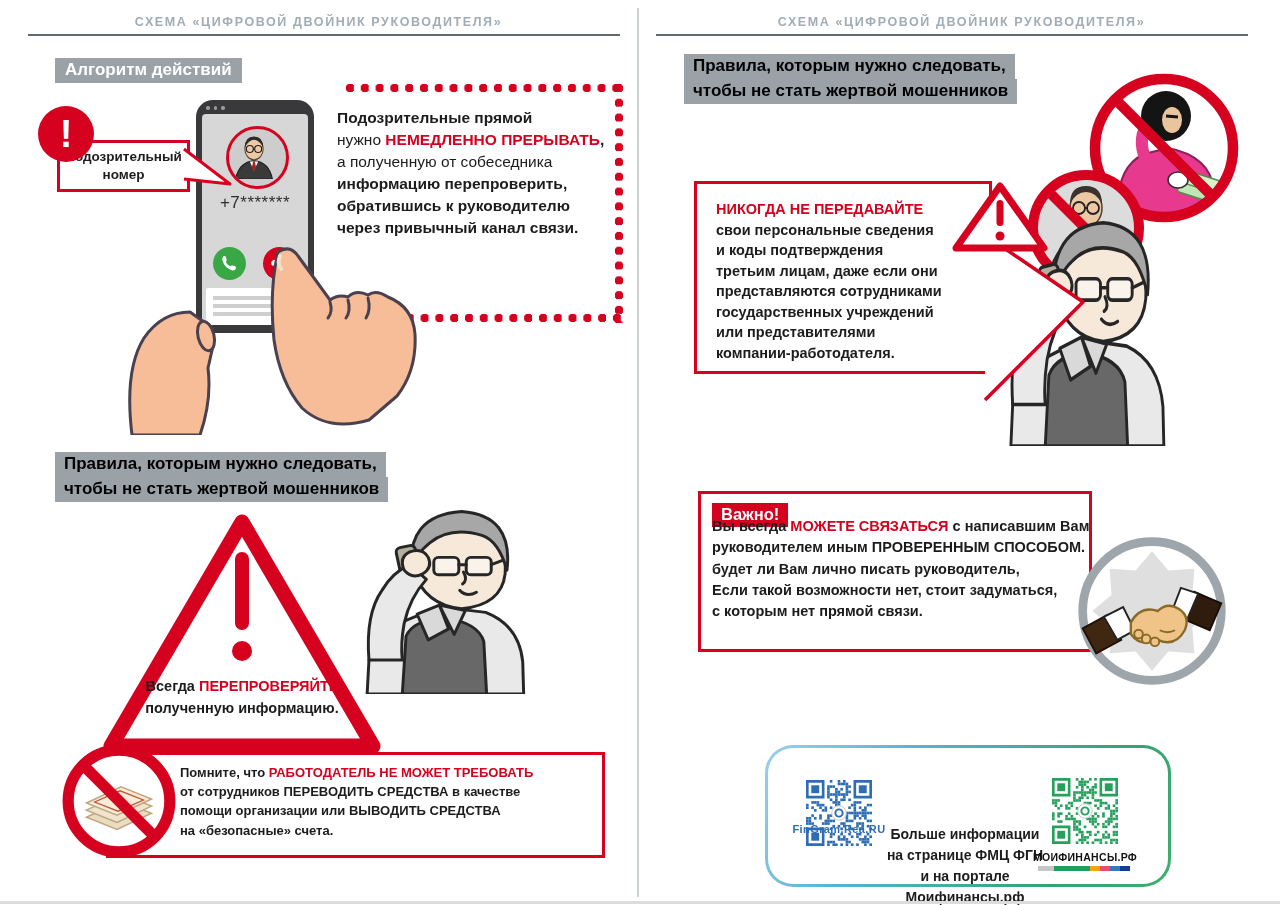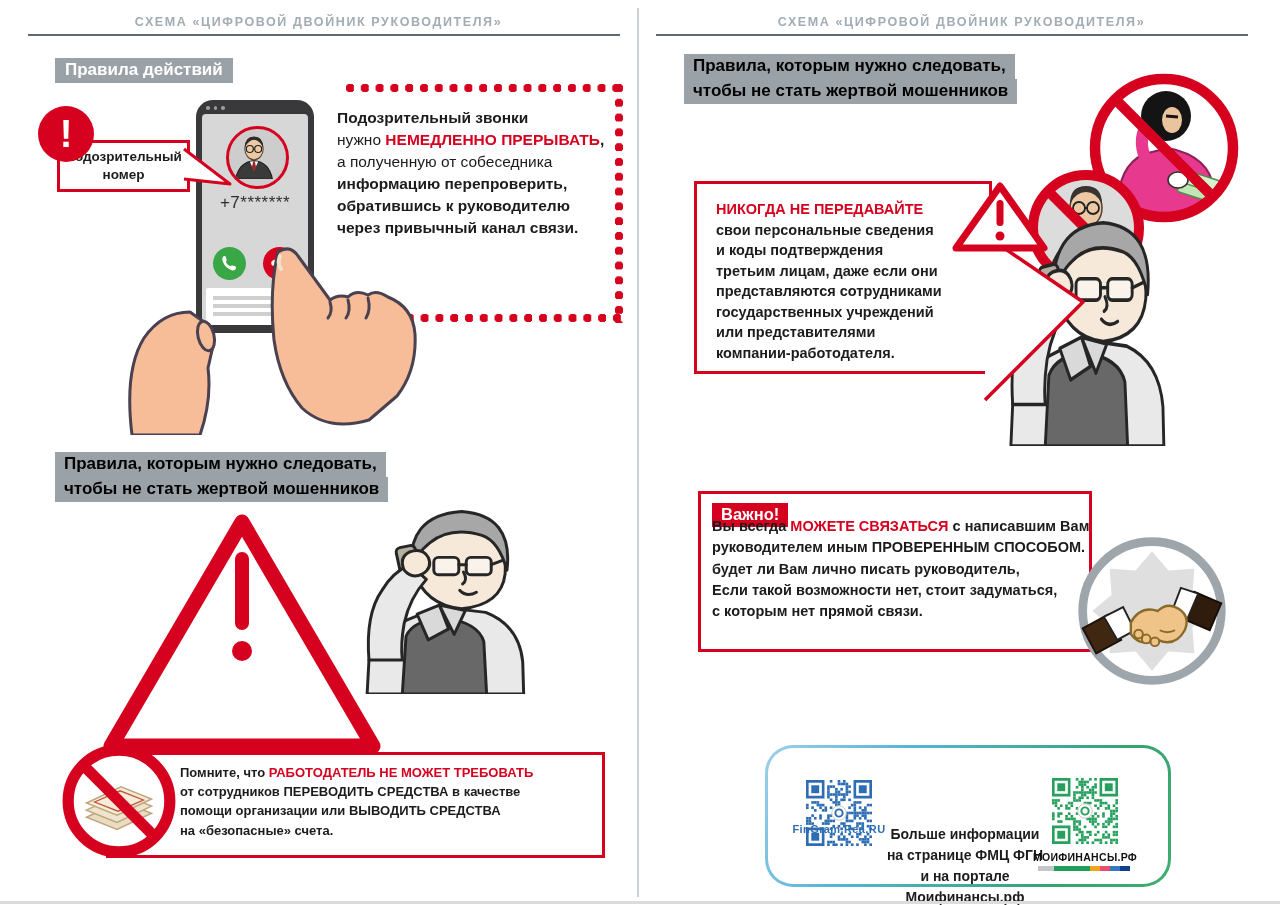--- a/index.html
+++ b/index.html
@@ -99,28 +99,28 @@
       </symbol>
       <symbol id="handset" viewBox="0 0 24 24">
         <path d="M4.5,2.8 C6.2,2.2 7.2,2.9 7.6,4.4 L8.3,7.1 C8.6,8.2 8.2,9 7.3,9.7 C8.4,12.4 10.4,14.4 13.1,15.5 C13.8,14.6 14.6,14.2 15.7,14.5 L18.4,15.2 C19.9,15.6 20.6,16.6 20,18.3 C19.3,20.3 17.2,21.2 14.9,20.5 C9.4,18.8 5,14.4 3.3,8.9 C2.6,6.6 3.1,3.6 4.5,2.8 Z" fill="#fff"></path>
       </symbol>
     </defs>
   </svg>
 
   <div class="page-header" style="left:0">СХЕМА «ЦИФРОВОЙ ДВОЙНИК РУКОВОДИТЕЛЯ»</div>
   <div class="header-line" style="left:28px;width:592px"></div>
 
-  <div class="abs badge-single" style="left:55px;top:58px">Правила действий</div>
+  <div class="abs badge-single" style="left:55px;top:58px">Алгоритм действий</div>
 
   <div class="dots-h" style="left:345px;top:83px;width:280px"></div>
   <div class="dots-v" style="left:614px;top:83px;height:240px"></div>
   <div class="dots-h" style="left:390px;top:313px;width:234px"></div>
 
   <div class="abs rich" style="left:337px;top:107px;width:276px;font-size:15.5px;line-height:1.42">
-      <div><span>Подозрительный звонки</span></div>
+      <div><span>Подозрительные прямой</span></div>
       <div><span class="rg">нужно </span><span class="r">НЕМЕДЛЕННО ПРЕРЫВАТЬ</span><span>,</span></div>
       <div><span class="rg">а полученную от собеседника</span></div>
       <div><span>информацию перепроверить,</span></div>
       <div><span>обратившись к руководителю</span></div>
       <div><span>через привычный канал связи.</span></div>
     </div>
 
   <div class="warn-circle" style="left:38px;top:106px">
       <span>!</span>
     </div>
@@ -180,20 +180,24 @@
       <div>
         <span>чтобы не стать жертвой мошенников</span>
       </div>
     </div>
 
   <svg class="abs" style="left:93px;top:508px" width="298" height="252" viewBox="0 0 298 252">
     <path d="M149,14 L280,238 L18,238 Z" fill="#fff" stroke="#d6001f" stroke-width="15" stroke-linejoin="round"></path>
     <rect x="142" y="44" width="14" height="78" rx="7" fill="#d6001f"></rect>
     <circle cx="149" cy="143" r="10" fill="#d6001f"></circle>
   </svg>
+  <div class="tri-text" style="left:103px;top:676px;width:278px">
+      <div><span>Всегда </span><span class="r">ПЕРЕПРОВЕРЯЙТЕ</span></div>
+      <div><span>полученную информацию.</span></div>
+    </div>
 
   <svg class="abs" style="left:356px;top:506px" width="176" height="188" viewBox="0 0 190 205" preserveAspectRatio="none">
       <use href="#man"></use>
     </svg>
 
   <div class="redbox" style="left:106px;top:752px;width:493px;height:100px"></div>
   <div class="abs rich" style="left:180px;top:763px;font-size:13px;line-height:1.48">
       <div><span>Помните, что </span><span class="r">РАБОТОДАТЕЛЬ НЕ МОЖЕТ ТРЕБОВАТЬ</span></div>
       <div><span>от сотрудников ПЕРЕВОДИТЬ СРЕДСТВА в качестве</span></div>
       <div><span>помощи организации или ВЫВОДИТЬ СРЕДСТВА</span></div>

